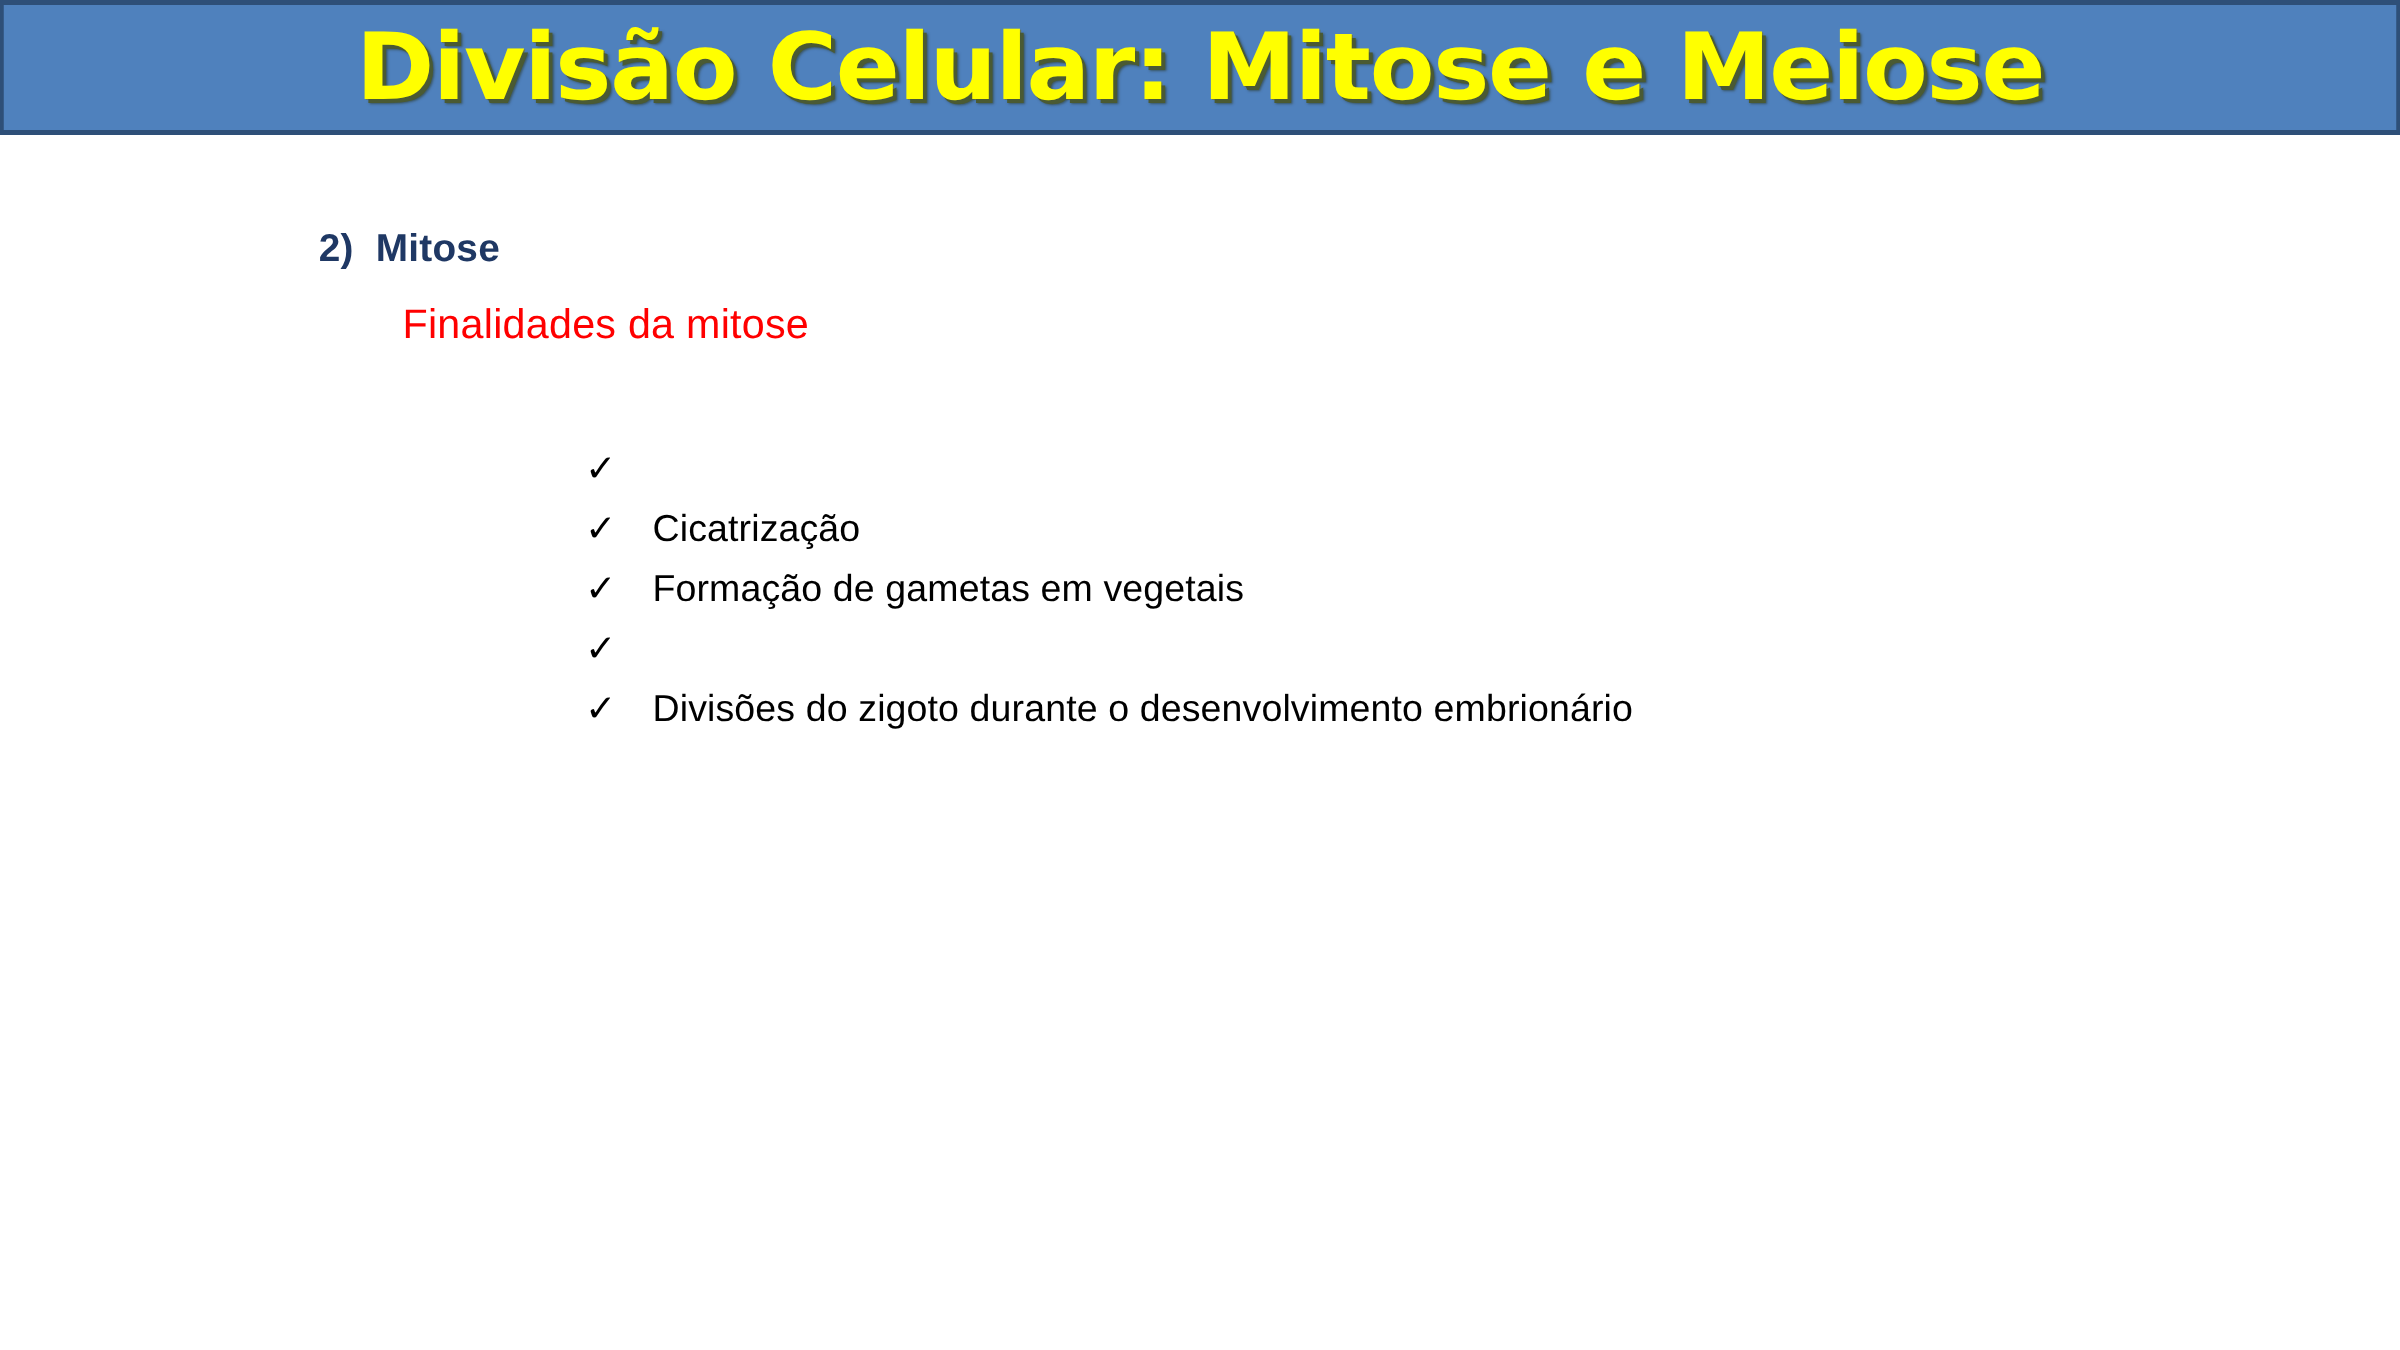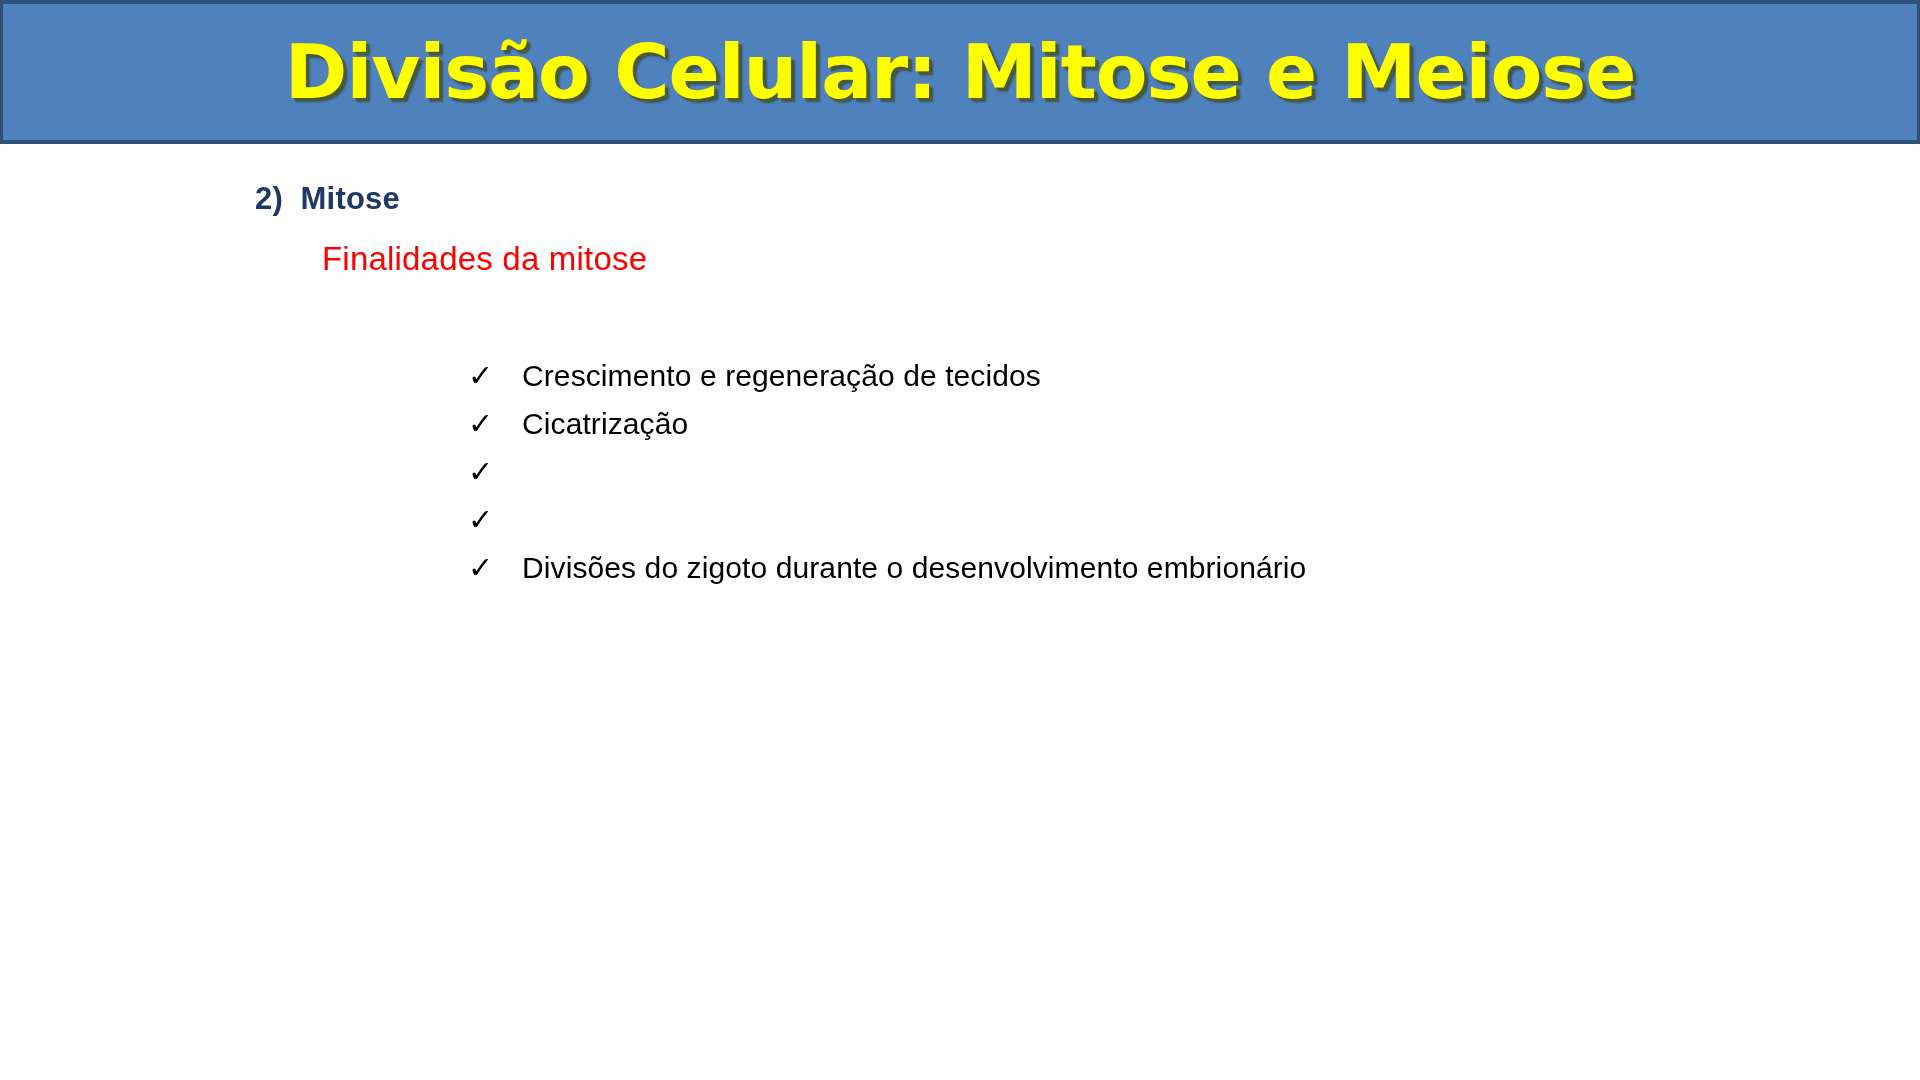--- a/index.html
+++ b/index.html
@@ -23,21 +23,21 @@
     height: 1080px;
     background: #ffffff;
   }
 
   
   .title-banner {
     position: absolute;
     left: 0;
     top: 0;
     width: 1920px;
-    height: 144px;
+    height: 108px;
     box-sizing: border-box;
     background: #4F81BD;
     border-top: 4px solid #2E4F78;
     border-bottom: 4px solid #2E4F78;
     border-left: 3px solid #2E4F78;
     border-right: 3px solid #2E4F78;
     display: flex;
     align-items: center;
     justify-content: center;
     overflow: hidden;
@@ -148,30 +148,30 @@
   <div class="content">
 
     <div class="section-heading">2)  Mitose</div>
 
     <div class="subtitle-heading">Finalidades da mitose</div>
 
     <ul class="bullet-list">
 
       <li class="bullet-item">
         <span class="check-icon">✓</span>
-        <span class="bullet-text">Crescimento e regeneração de tecidos</span>
       </li>
 
       <li class="bullet-item">
         <span class="check-icon">✓</span>
         <span class="bullet-text">Cicatrização</span>
       </li>
 
       <li class="bullet-item">
         <span class="check-icon">✓</span>
+        <span class="bullet-text">Formação de gametas em vegetais</span>
       </li>
 
       <li class="bullet-item">
         <span class="check-icon">✓</span>
       </li>
 
       <li class="bullet-item">
         <span class="check-icon">✓</span>
         <span class="bullet-text">Divisões do zigoto durante o desenvolvimento embrionário</span>
       </li>

